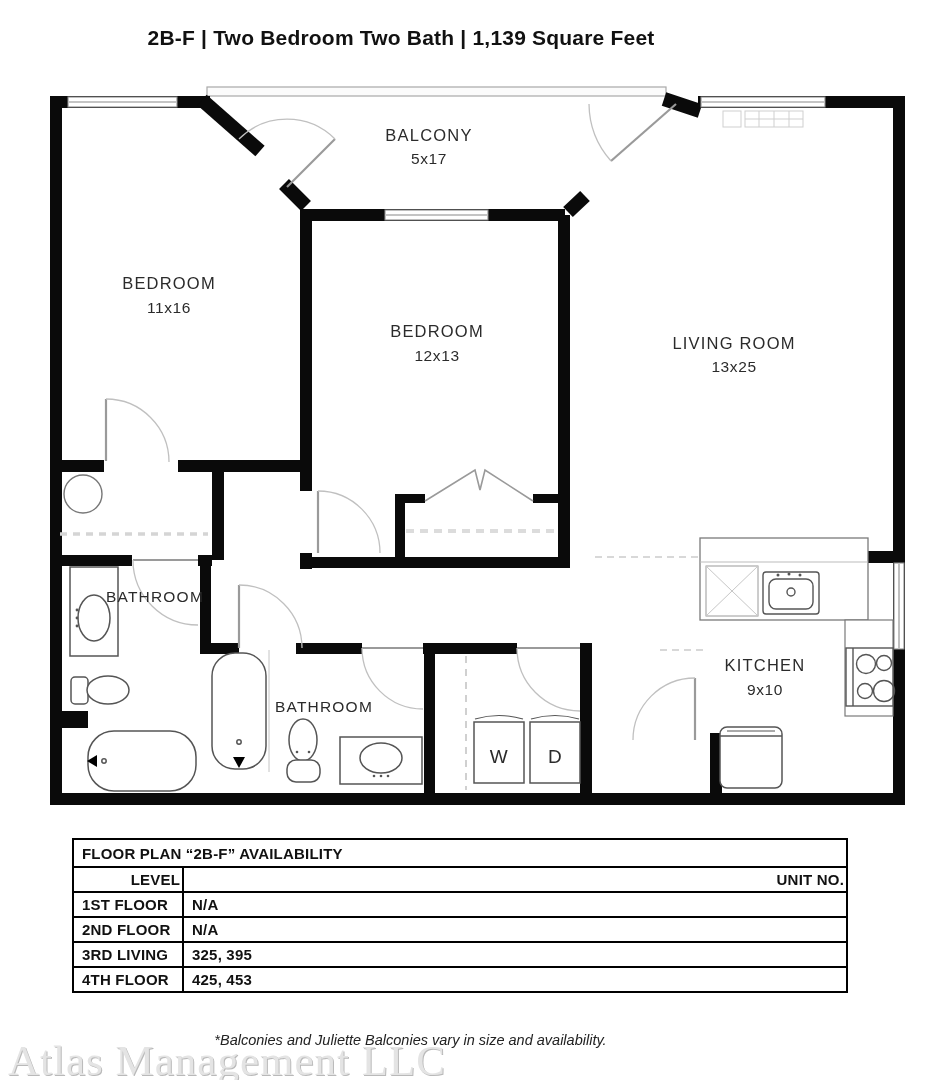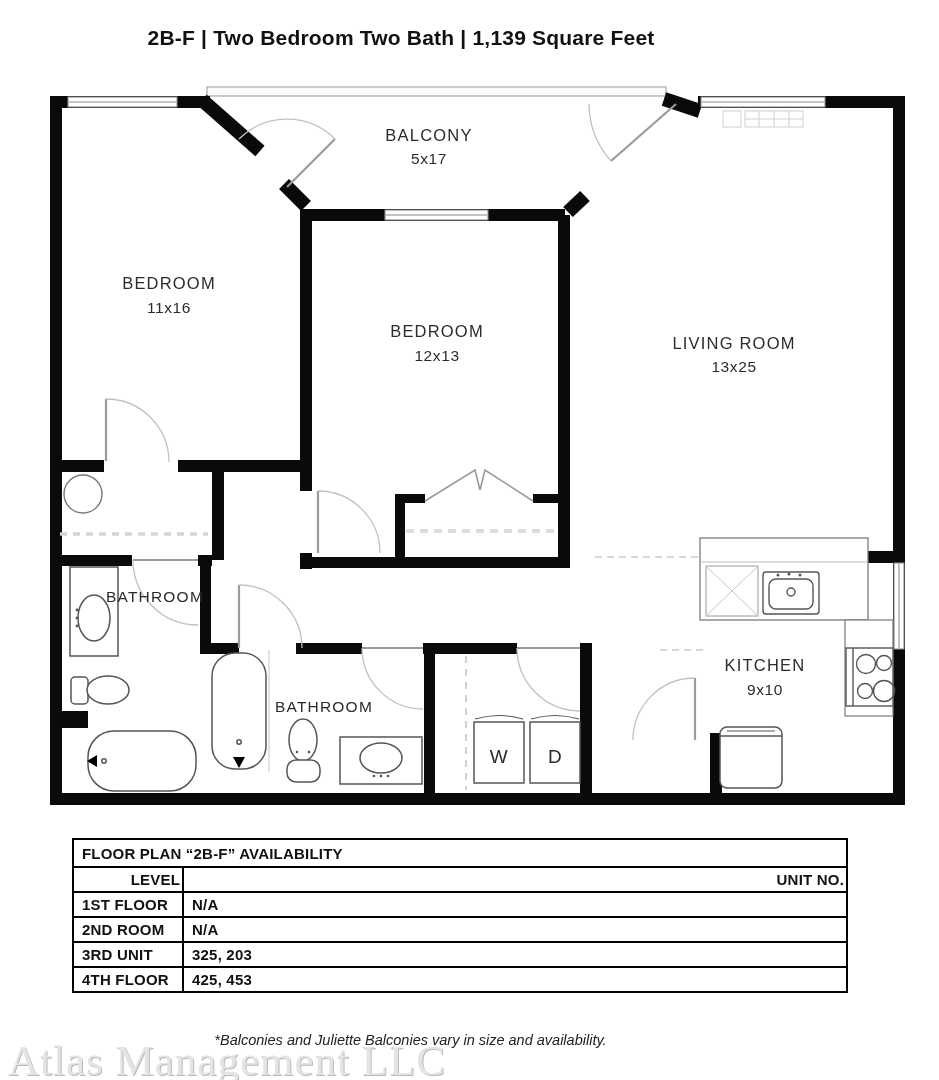--- a/index.html
+++ b/index.html
@@ -239,26 +239,26 @@
     </tr>
     <tr class="tbl-head">
       <td>LEVEL</td>
       <td>UNIT NO.</td>
     </tr>
     <tr class="tbl-row">
       <td>1ST FLOOR</td>
       <td>N/A</td>
     </tr>
     <tr class="tbl-row">
-      <td>2ND ROOM</td>
+      <td>2ND FLOOR</td>
       <td>N/A</td>
     </tr>
     <tr class="tbl-row">
-      <td>3RD UNIT</td>
-      <td>325, 203</td>
+      <td>3RD LIVING</td>
+      <td>325, 395</td>
     </tr>
     <tr class="tbl-row">
       <td>4TH FLOOR</td>
       <td>425, 453</td>
     </tr>
   </tbody>
     </table>
 
   <div id="watermark">Atlas Management LLC</div>
   <div id="disclaimer">*Balconies and Juliette Balconies vary in size and availability.</div>

